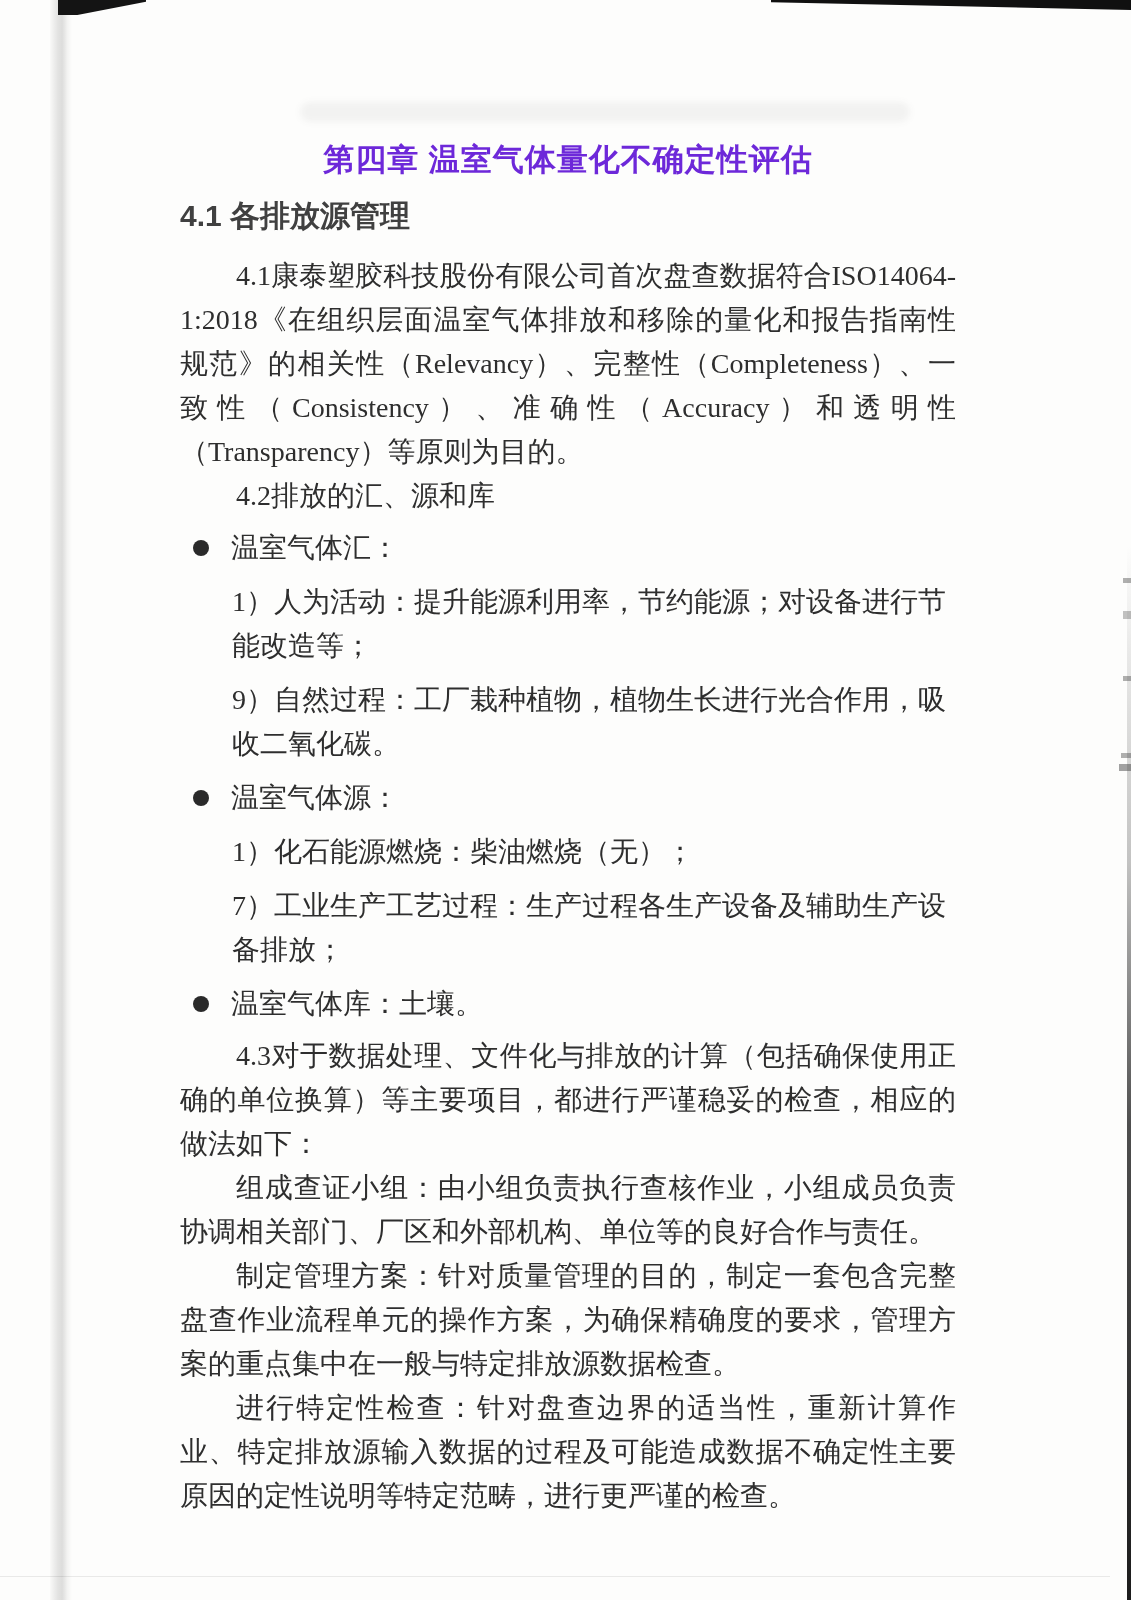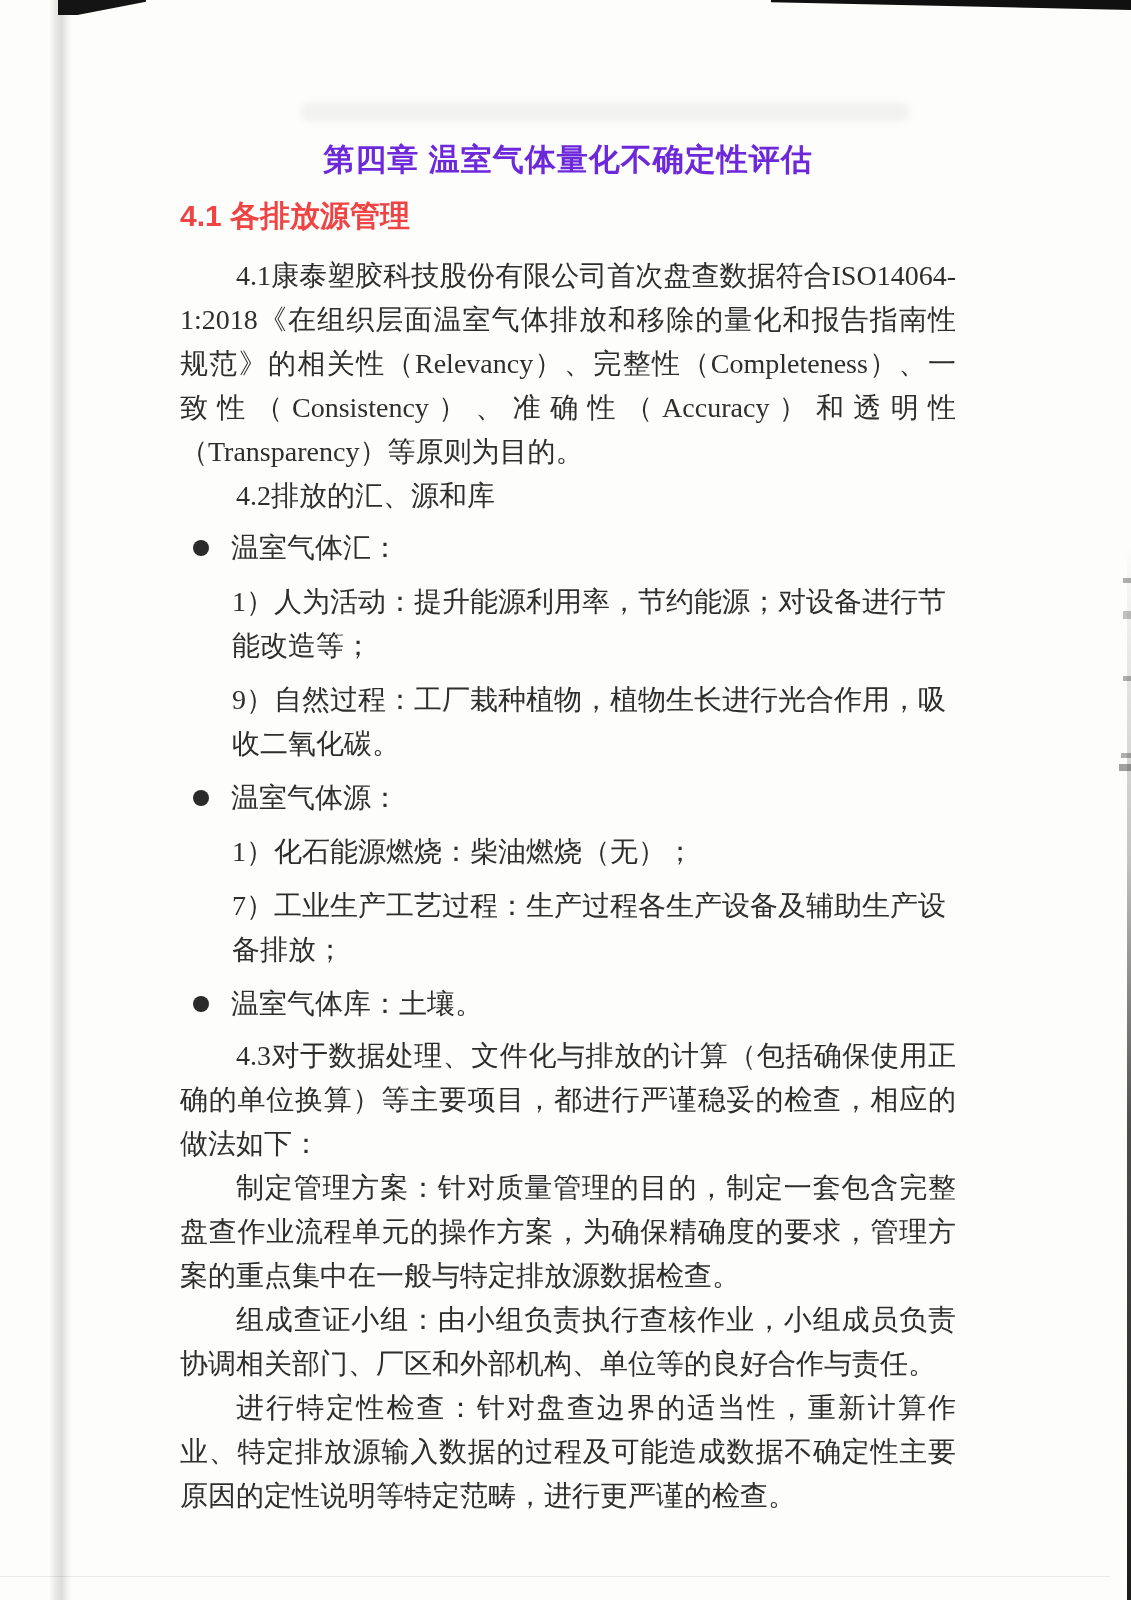--- a/index.html
+++ b/index.html
@@ -96,21 +96,21 @@
     color: #6d28d9;
     letter-spacing: 1px;
     font-family: "Liberation Sans", "DejaVu Sans", sans-serif;
   }
   .section-heading {
     margin: 12px 0 8px 0;
     height: 44px;
     line-height: 44px;
     font-size: 30px;
     font-weight: 700;
-    color: #ef4444;
+    color: #404040;
     font-family: "Liberation Sans", "DejaVu Sans", sans-serif;
   }
   .body-flow {
     margin-top: 16px;
     font-size: 28px;
     line-height: 44px;
     color: #2e2e2e;
   }
   .para {
     margin: 0;
@@ -183,23 +183,23 @@
       <p class="sub-item">1）化石能源燃烧：柴油燃烧（无）；</p>
       <p class="sub-item">7）工业生产工艺过程：生产过程各生产设备及辅助生产设备排放；</p>
 
       <div class="bullet-row">
         <span class="bullet-dot"></span>
         <span class="bullet-label">温室气体库：土壤。</span>
       </div>
 
       <p class="para">4.3对于数据处理、文件化与排放的计算（包括确保使用正确的单位换算）等主要项目，都进行严谨稳妥的检查，相应的做法如下：</p>
 
+      <p class="para">组成查证小组：由小组负责执行查核作业，小组成员负责协调相关部门、厂区和外部机构、单位等的良好合作与责任。</p>
+
       <p class="para">制定管理方案：针对质量管理的目的，制定一套包含完整盘查作业流程单元的操作方案，为确保精确度的要求，管理方案的重点集中在一般与特定排放源数据检查。</p>
-
-      <p class="para">组成查证小组：由小组负责执行查核作业，小组成员负责协调相关部门、厂区和外部机构、单位等的良好合作与责任。</p>
 
 
       <p class="para">进行特定性检查：针对盘查边界的适当性，重新计算作业、特定排放源输入数据的过程及可能造成数据不确定性主要原因的定性说明等特定范畴，进行更严谨的检查。</p>
 
     </div>
 
   </div>
 </div>
 
 </body></html>

